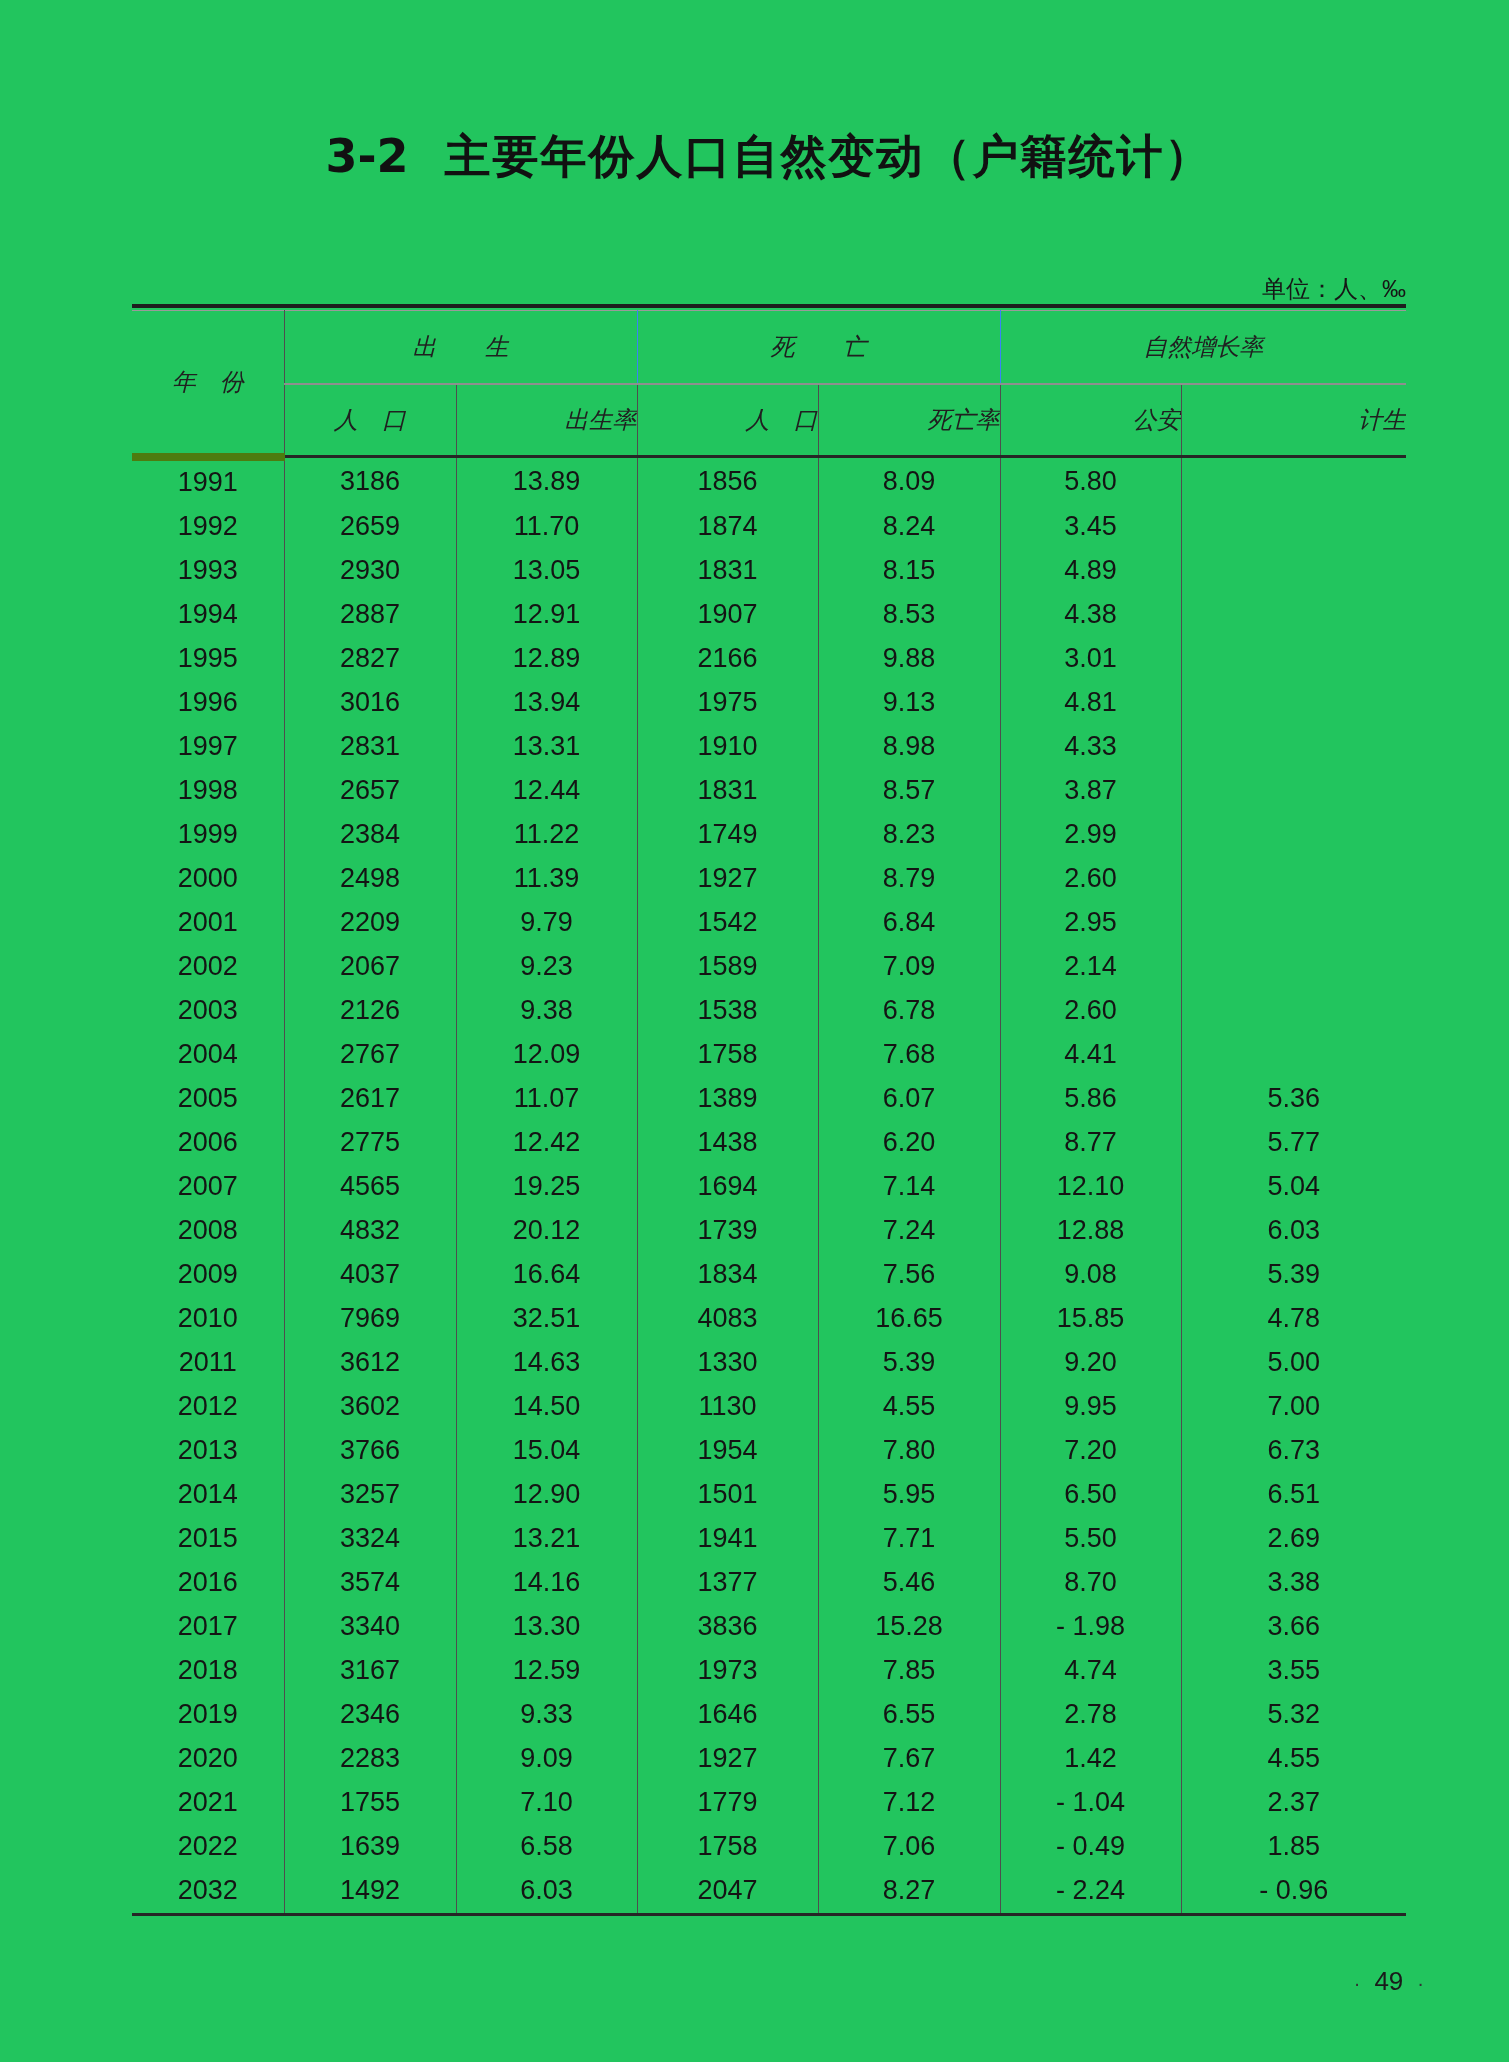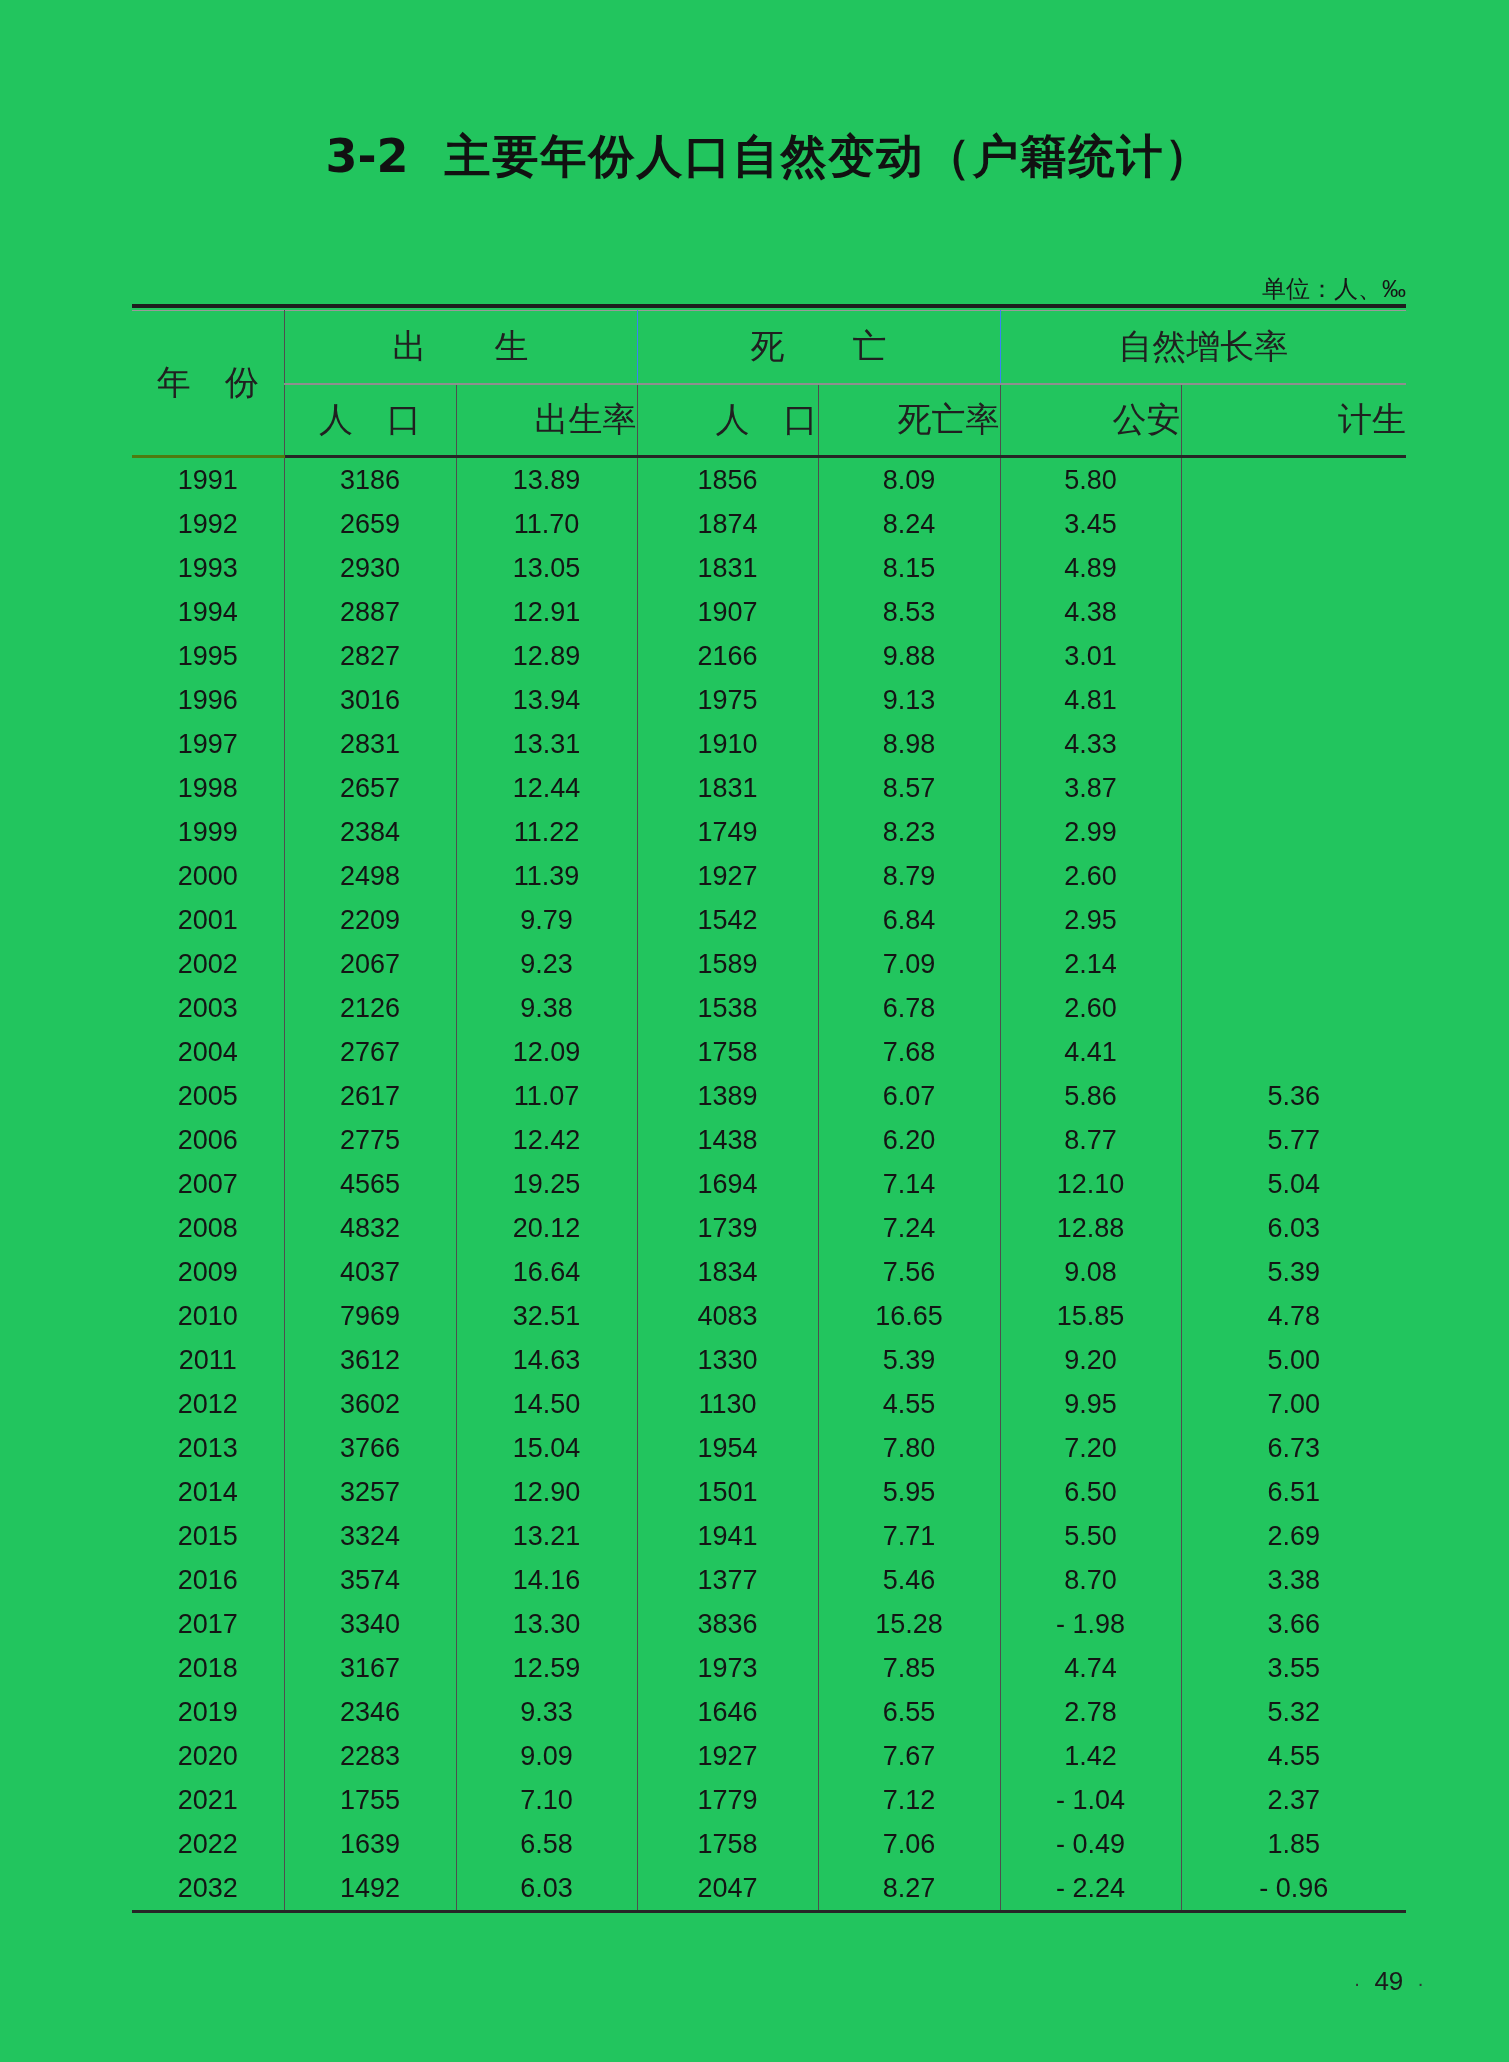--- a/index.html
+++ b/index.html
@@ -56,28 +56,29 @@
   }
   th, td {
     padding: 0;
     text-align: center;
     vertical-align: middle;
     font-weight: normal;
     overflow: hidden;
     white-space: nowrap;
   }
   thead th {
-    font-size: 34px;
+    font-size: 24px;
     color: #202020;
+    font-style: italic;
   }
   tr.group-row th { height: 72px; }
   tr.sub-row th { height: 70px; border-bottom: 3px solid #262626; }
   th.year-h {
     border-right: 1px solid #4e4e4e;
-    border-bottom: 3px solid #4d7c0f;
+    border-bottom: 8px solid #4d7c0f;
   }
   th.group-h { border-bottom: 2px solid #8f8f8f; }
   th.group-h + th.group-h { border-left: 1px solid #3b82f6; }
   tr.sub-row th + th { border-left: 1px solid #4e4e4e; text-align: right; }
   tbody td {
     height: 44px;
     font-size: 27px;
     color: #141414;
   }
   tbody td + td { border-left: 1px solid #4e4e4e; }

